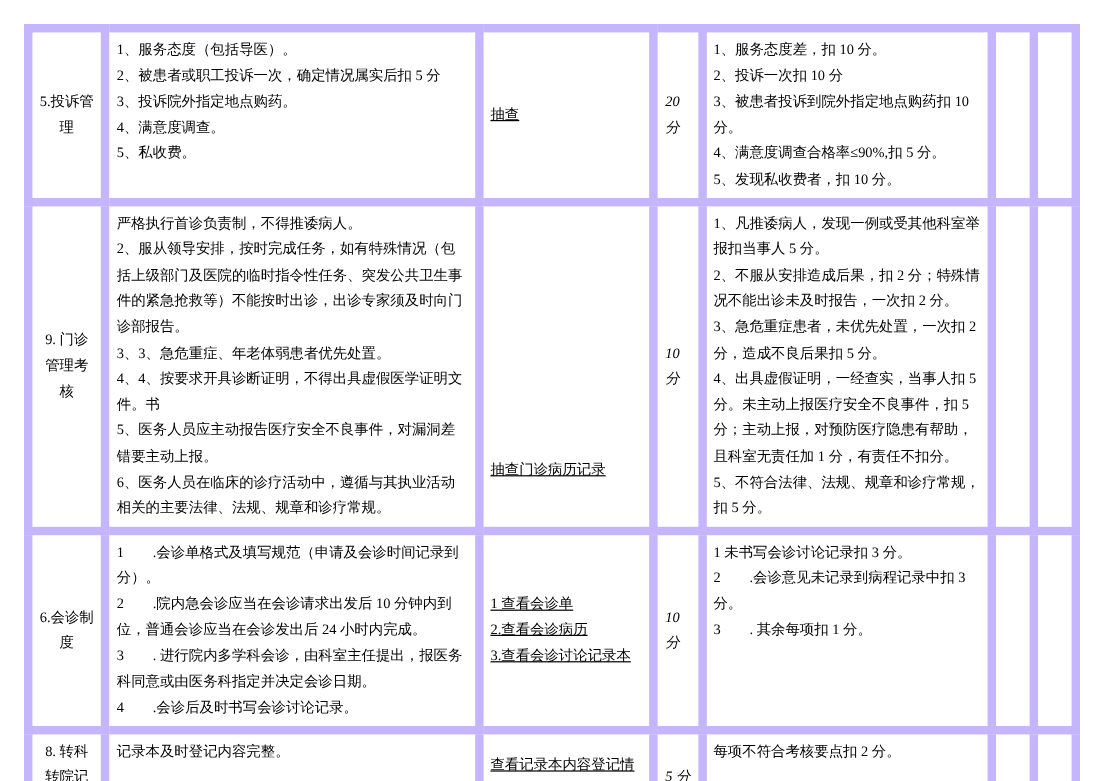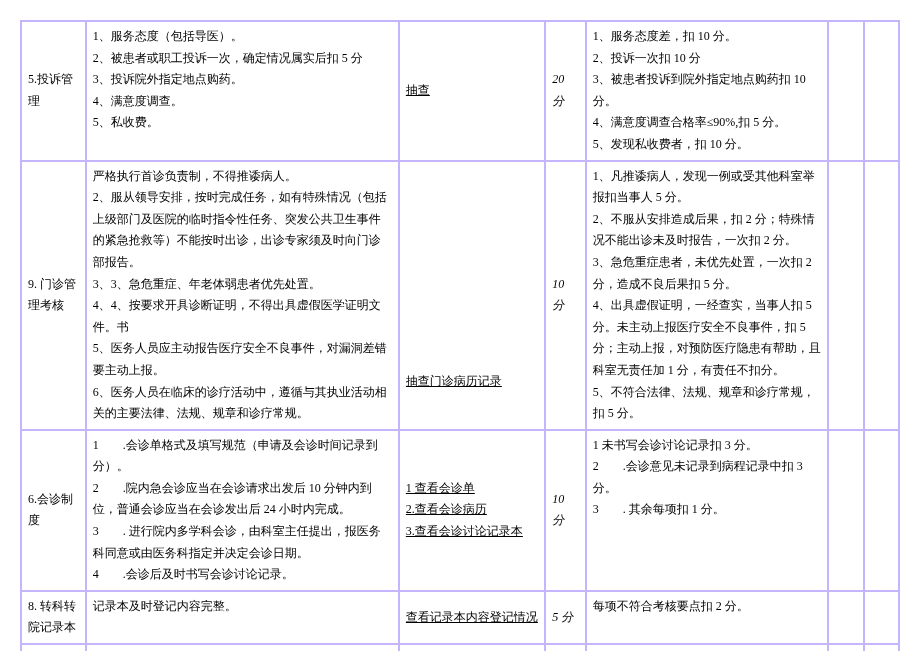--- a/index.html
+++ b/index.html
@@ -13,29 +13,30 @@
       color: #000;
       background: #fff;
       padding: 20px;
     }
     table {
       border-collapse: collapse;
       width: 100%;
       table-layout: fixed;
     }
     td {
-      border: 2px solid #c4b5fd;
+      border: 7px solid #c4b5fd;
       padding: 4px 6px;
       vertical-align: top;
       line-height: 1.8;
       word-wrap: break-word;
     }
     .col-name {
       width: 64px;
       vertical-align: middle;
+      text-align: center;
     }
     .col-content {
       width: 310px;
     }
     .col-method {
       width: 145px;
       vertical-align: middle;
       text-decoration: underline;
     }
     .col-score {

